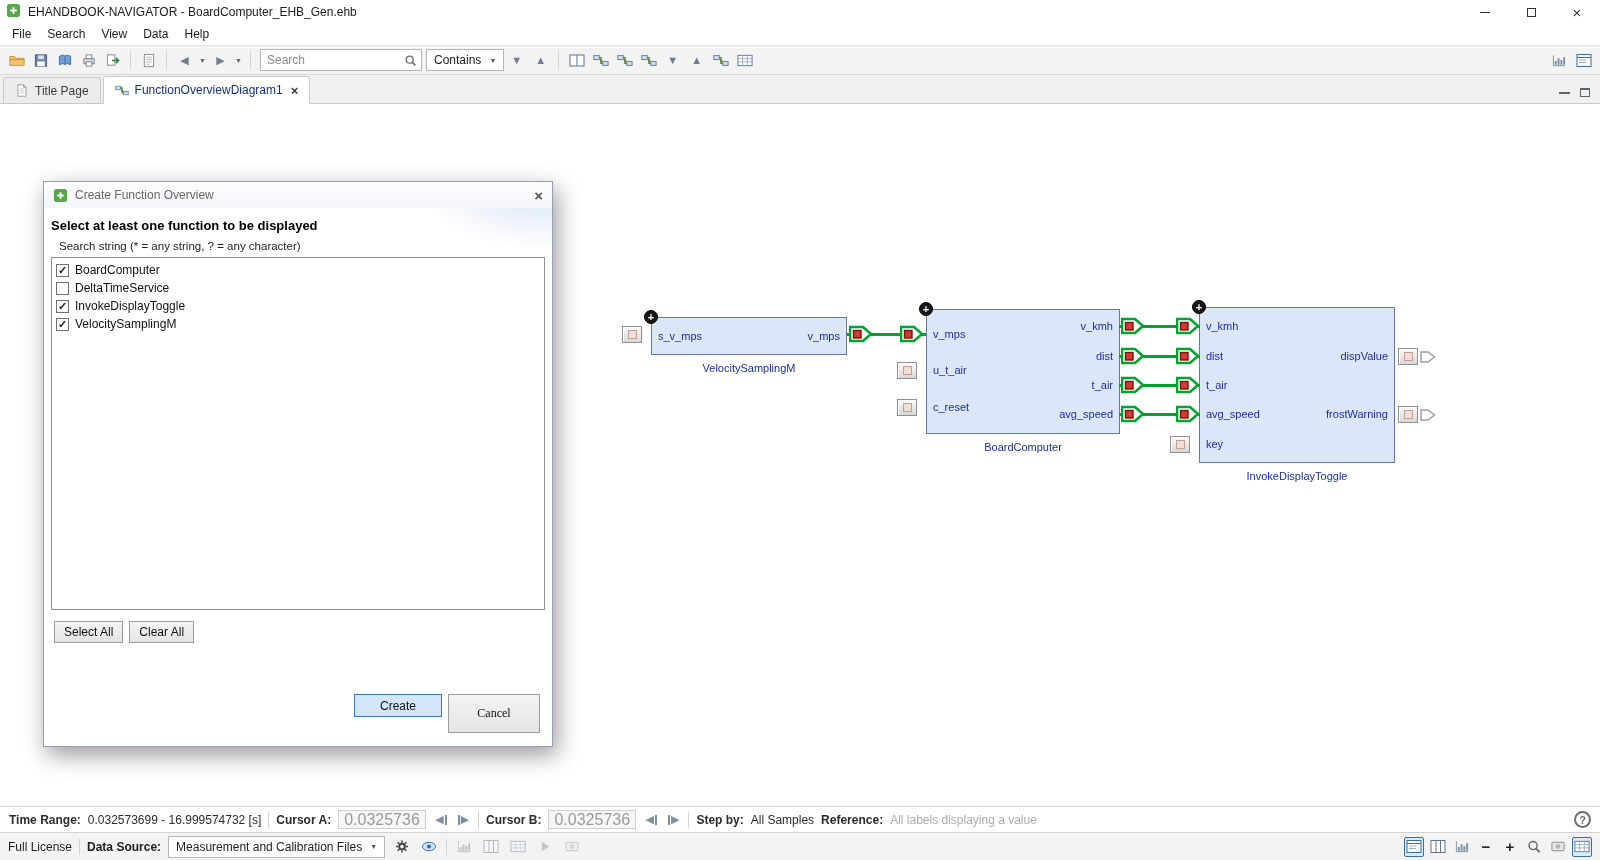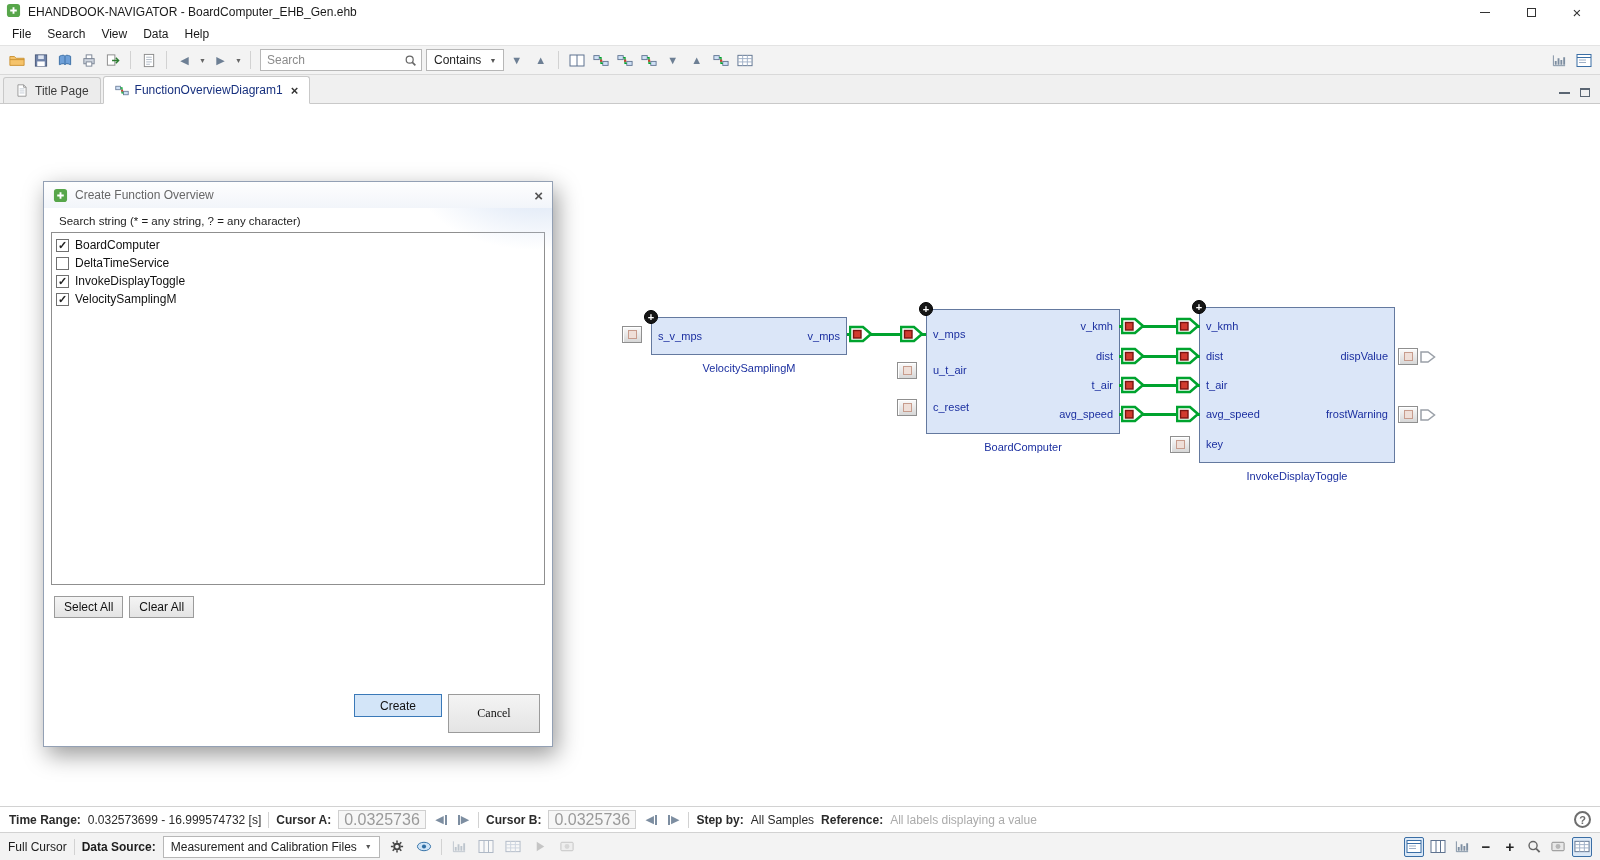--- a/index.html
+++ b/index.html
@@ -459,20 +459,21 @@
 
     <div class="dialog">
       <div class="dlg-swoosh"></div>
       <div class="dlg-titlebar">
         <svg>
             <use href="#sym-logo"></use>
           </svg>
         <span class="dlg-title">Create Function Overview</span>
         <span class="dlg-close">×</span>
       </div>
+      <div class="dlg-heading">Select at least one function to be displayed</div>
       <div class="dlg-hint">Search string (* = any string, ? = any character)</div>
       <div class="dlg-list">
         <div class="dlg-row">
           <span class="checkbox checked">
               <span class="check">✓</span>
             </span>
           <span class="dlg-row-label">BoardComputer</span>
         </div>
         <div class="dlg-row">
           <span class="checkbox"></span>
@@ -532,21 +533,21 @@
     <span class="sb-label">Step by:</span>
     <span class="sb-value">All Samples</span>
     <span class="sb-label">Reference:</span>
     <span class="sb-ref-value">All labels displaying a value</span>
     <span class="help-circle">
         <span>?</span>
       </span>
   </div>
 
   <div class="bottombar">
-    <span class="bb-label">Full Cursor</span>
+    <span class="bb-label">Full License</span>
     <span class="ssep"></span>
     <span class="bb-label bold">Data Source:</span>
     <span class="dropdown">
       <span>Measurement and Calibration Files</span>
       <span class="caret">▼</span>
     </span>
     <span class="bicon">
         <svg>
           <use href="#sym-gear"></use>
         </svg>

